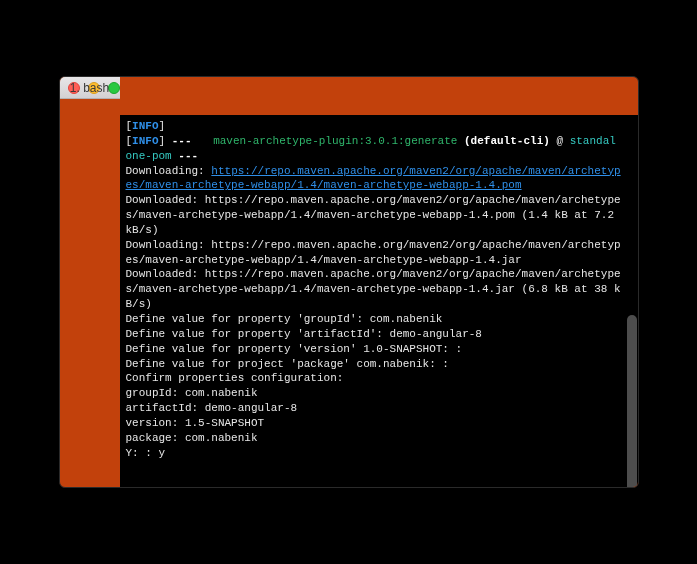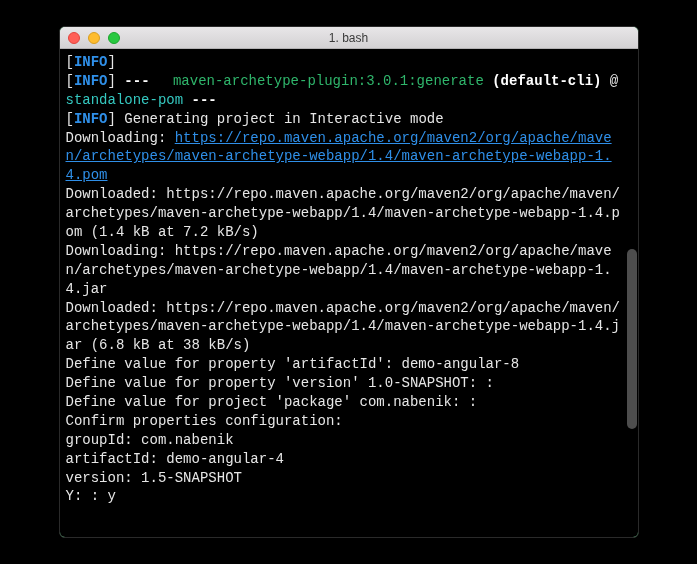--- a/index.html
+++ b/index.html
@@ -8,27 +8,27 @@
     background: #000;
     width: 697px;
     height: 564px;
     display: flex;
     align-items: center;
     justify-content: center;
     font-family: Menlo, Monaco, "Courier New", monospace;
   }
   .window {
     width: 580px;
-    height: 512px;
-    background: #86efac;
+    height: 412px;
+    background: #c2410c;
     border-radius: 6px;
     box-shadow: 0 10px 40px rgba(0,0,0,.6);
     overflow: hidden;
     display: flex;
-    flex-direction: column;
+    flex-direction: row;
     border: 1px solid #2a2a2a;
   }
   .titlebar {
     height: 22px;
     background: linear-gradient(#e8e6e8, #d3d1d3);
     display: flex;
     align-items: center;
     position: relative;
     border-bottom: 1px solid #b3b1b3;
   }
@@ -47,26 +47,27 @@
     text-align: center;
     font-family: -apple-system, "Helvetica Neue", Arial, sans-serif;
     font-size: 12px;
     color: #3a3a3a;
     pointer-events: none;
   }
   .term {
     flex: 1;
     background: #000;
     color: #e6e6e6;
-    font-size: 14px;
+    font-size: 11px;
     line-height: 1.35;
     padding: 4px 6px 4px 6px;
     overflow-y: auto;
     white-space: normal;
     position: relative;
+    margin-top: 38px;
   }
   .term-inner { padding-right: 10px; }
   .line { word-break: break-all; }
   .bracket { color: #e6e6e6; }
   .info { color: #2f8fe8; font-weight: bold; }
   .dash { color: #e6e6e6; font-weight: bold; }
   .plugin { color: #2fb56b; padding-left: 15px; }
   .bold { color: #fff; font-weight: bold; }
   .at { color: #e6e6e6; }
   .proj { color: #35c9c1; }
@@ -94,34 +95,35 @@
     <div class="title">1. bash</div>
   </div>
 
   <div class="term">
     <div class="term-inner">
 
       <div class="line"><span class="bracket">[</span><span class="info">INFO</span><span class="bracket">]</span></div>
 
       <div class="line"><span class="bracket">[</span><span class="info">INFO</span><span class="bracket">]</span> <span class="bold dash">---</span> <span class="plugin">maven-archetype-plugin:3.0.1:generate</span> <span class="bold">(default-cli)</span> <span class="at">@</span> <span class="proj">standalone-pom</span> <span class="bold dash">---</span></div>
 
-      <div class="line"><span class="bracket">[</span><span class="info">INFO</span><span class="bracket">] </span><span>Generating project in Interactive mode</span></div>
 
 
       <div class="line"><span>Downloading: </span><span class="link">https://repo.maven.apache.org/maven2/org/apache/maven/archetypes/maven-archetype-webapp/1.4/maven-archetype-webapp-1.4.pom</span></div>
 
       <div class="line">Downloaded: https://repo.maven.apache.org/maven2/org/apache/maven/archetypes/maven-archetype-webapp/1.4/maven-archetype-webapp-1.4.pom (1.4 kB at 7.2 kB/s)</div>
       <div class="line">Downloading: https://repo.maven.apache.org/maven2/org/apache/maven/archetypes/maven-archetype-webapp/1.4/maven-archetype-webapp-1.4.jar</div>
       <div class="line">Downloaded: https://repo.maven.apache.org/maven2/org/apache/maven/archetypes/maven-archetype-webapp/1.4/maven-archetype-webapp-1.4.jar (6.8 kB at 38 kB/s)</div>
 
+      <div class="line">Define value for property 'groupId': com.nabenik</div>
       <div class="line">Define value for property 'artifactId': demo-angular-8</div>
       <div class="line">Define value for property 'version' 1.0-SNAPSHOT: :</div>
       <div class="line">Define value for project 'package' com.nabenik: :</div>
 
       <div class="line">Confirm properties configuration:</div>
       <div class="line">groupId: com.nabenik</div>
-      <div class="line">artifactId: demo-angular-4</div>
+      <div class="line">artifactId: demo-angular-8</div>
       <div class="line">version: 1.5-SNAPSHOT</div>
+      <div class="line">package: com.nabenik</div>
       <div class="line"> Y: : y</div>
     </div>
     <div class="scrollbar"></div>
   </div>
 </div>
 
 </body></html>

